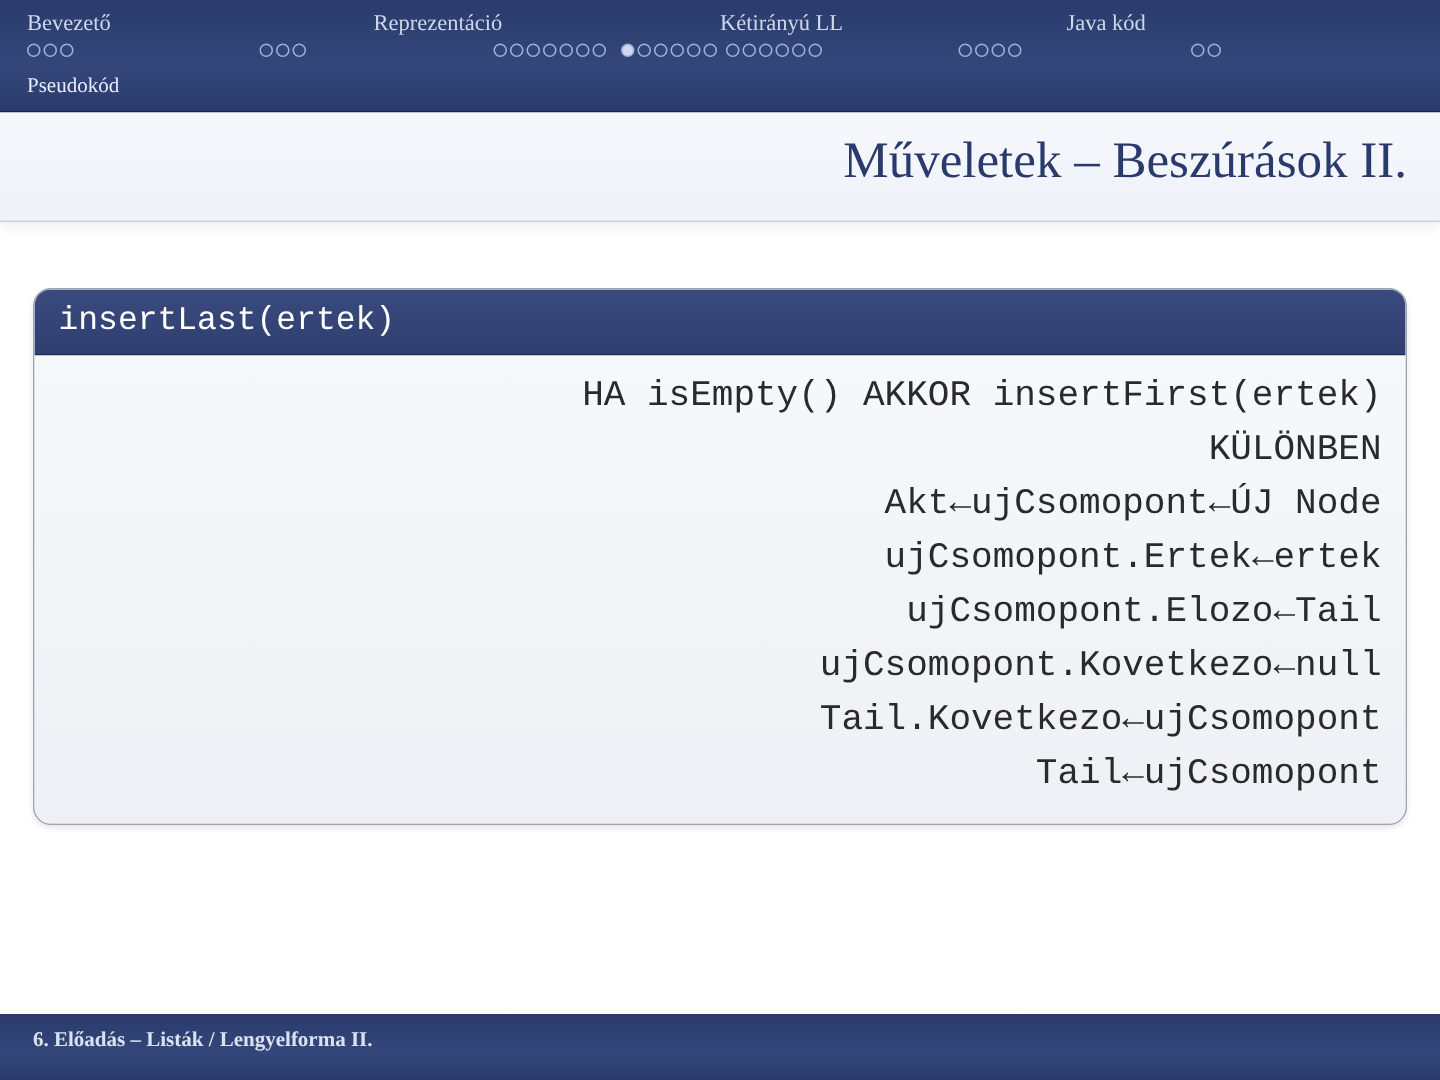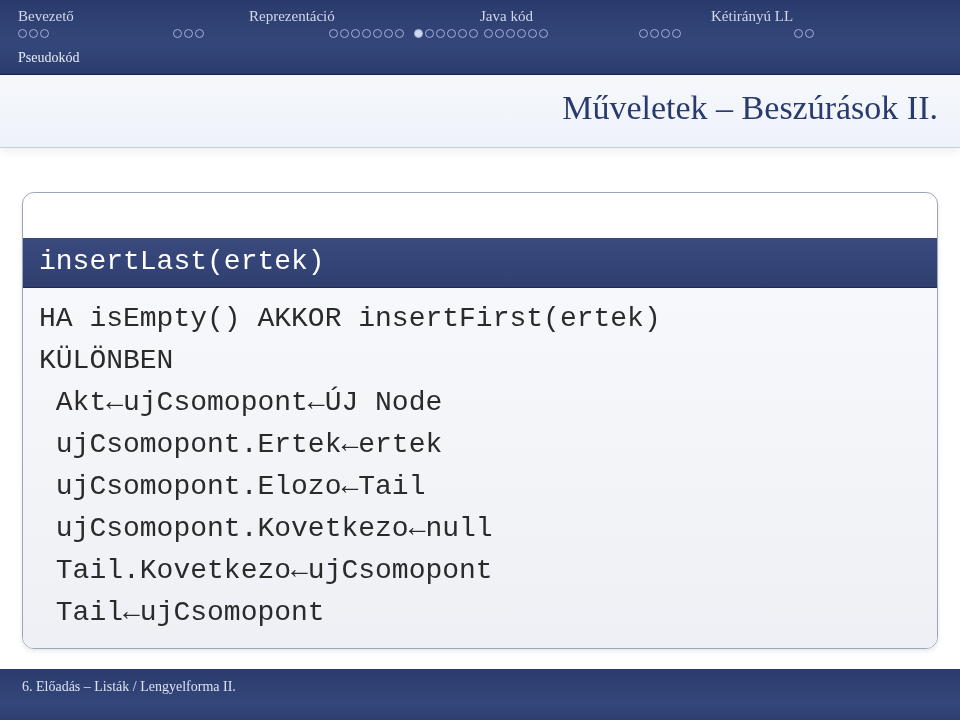--- a/index.html
+++ b/index.html
@@ -60,52 +60,52 @@
   .code-block {
     border-radius: 12px;
     overflow: hidden;
     border: 1px solid #9da6b8;
     box-shadow: 0 2px 4px rgba(0,0,0,0.1);
   }
   .code-head {
     background: linear-gradient(to bottom, #3a4a7d 0%, #2f3f70 100%);
     color: #fff;
     font-family: 'Courier New', monospace;
-    font-size: 28px;
+    font-size: 22px;
     padding: 8px 16px 10px 16px;
     border-bottom: 1px solid #1e2a50;
-    margin-top: 45px;
   }
   .code-body {
     background: linear-gradient(to bottom, #f7f8fb 0%, #eef0f5 100%);
     font-family: 'Courier New', monospace;
-    font-size: 28px;
+    font-size: 24px;
     color: #2a2a2a;
     padding: 10px 16px 14px 16px;
     line-height: 1.5;
     white-space: pre;
+    text-align: right;
   }
   .footer {
     background: linear-gradient(to bottom, #2a3a6d 0%, #35477a 60%, #2a3a6d 100%);
     color: #dbe4f5;
     padding: 10px 22px 12px 22px;
     font-size: 14px;
   }
-  .footer .line1 { margin-bottom: 20px; color:#d9e2f3; }
+  .footer .line1 { margin-bottom: 6px; color:#d9e2f3;font-weight:bold; }
   .footer .line2 { color:#cfd8ec; }
 </style>
 </head>
 <body>
 
 <div class="header">
   <div class="nav-row">
     <div class="nav-item"><span>Bevezető</span></div>
     <div class="nav-item"><span>Reprezentáció</span></div>
+    <div class="nav-item"><span>Kétirányú LL</span></div>
     <div class="nav-item"><span>Java kód</span></div>
-    <div class="nav-item"><span>Kétirányú LL</span></div>
   </div>
   <div class="dots-row">
     <div class="dots-cell">
         <span class="dot"></span>
         <span class="dot"></span>
         <span class="dot"></span>
       </div>
     <div class="dots-cell">
         <span class="dot"></span>
         <span class="dot"></span>

